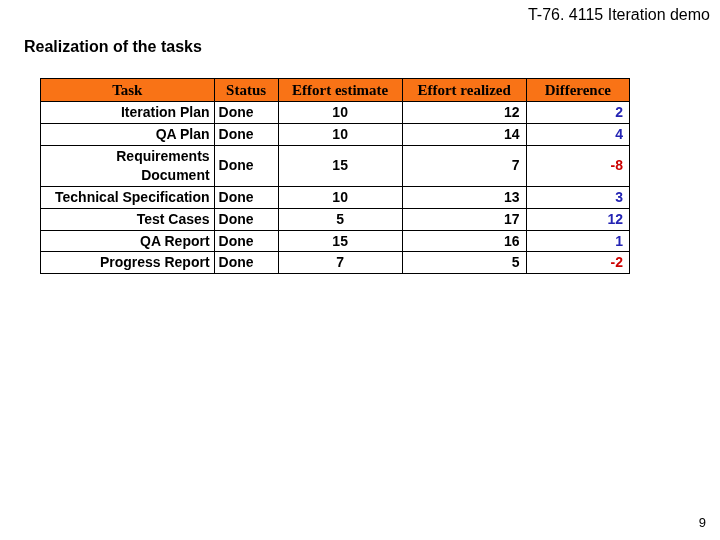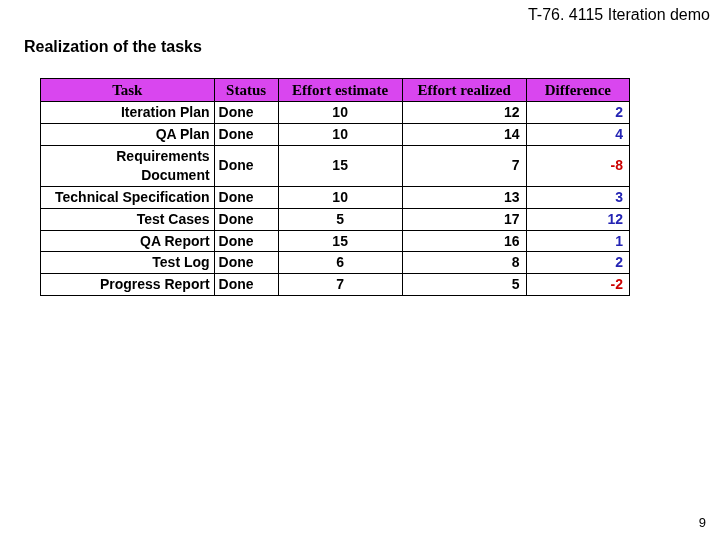--- a/index.html
+++ b/index.html
@@ -41,21 +41,21 @@
     table-layout: fixed;
   }
   th, td {
     border: 1px solid #000;
     padding: 1px 4px;
     font-size: 14px;
     line-height: 1.35;
     vertical-align: middle;
   }
   th {
-    background: #d946ef;
+    background: #f97316;
     font-family: "Times New Roman", Times, serif;
     font-weight: bold;
     text-align: center;
     font-size: 15px;
   }
   col.c-task   { width: 168px; }
   col.c-status { width: 62px; }
   col.c-est    { width: 120px; }
   col.c-real   { width: 120px; }
   col.c-diff   { width: 100px; }
@@ -161,27 +161,20 @@
         <td class="diff diff-blue">12</td>
       </tr>
       <tr>
         <td class="task">QA Report</td>
         <td class="status">Done</td>
         <td class="est">15</td>
         <td class="real">16</td>
         <td class="diff diff-blue">1</td>
       </tr>
       <tr>
-        <td class="task">Test Log</td>
-        <td class="status">Done</td>
-        <td class="est">6</td>
-        <td class="real">8</td>
-        <td class="diff diff-blue">2</td>
-      </tr>
-      <tr>
         <td class="task">Progress Report</td>
         <td class="status">Done</td>
         <td class="est">7</td>
         <td class="real">5</td>
         <td class="diff diff-red">-2</td>
       </tr>
     </tbody>
   </table>
 </div>
 

